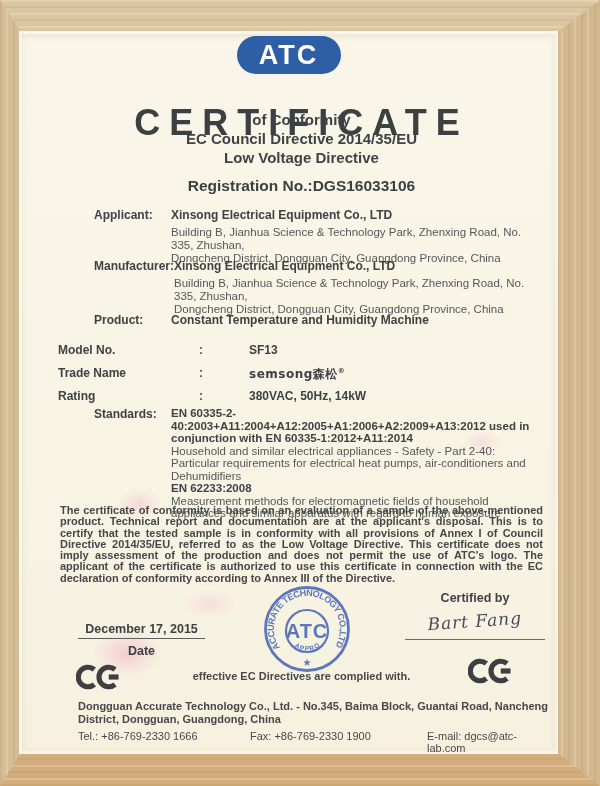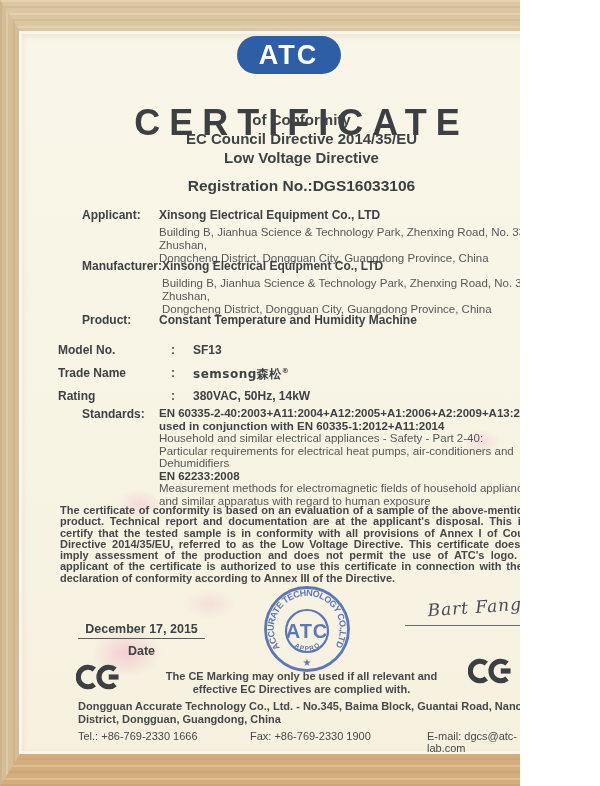--- a/index.html
+++ b/index.html
@@ -1,16 +1,16 @@
 <!DOCTYPE html>
 <html><head>
 <meta charset="utf-8">
 <style>
   html,body{margin:0;padding:0;}
-  .stage{position:relative;width:520px;height:786px;overflow:hidden;
+  .stage{position:relative;width:600px;height:786px;overflow:hidden;
          font-family:"Liberation Sans",sans-serif;background:#d8bf9a;}
   .abs{position:absolute;}
   
   .wood{position:absolute;}
   .wood.v{background-color:#d5bd97;
     background-image:repeating-linear-gradient(90deg,rgba(150,115,70,.13) 0 2px,rgba(0,0,0,0) 2px 6px,rgba(255,246,222,.22) 6px 8px,rgba(0,0,0,0) 8px 13px);}
   .wood.h{background-color:#dbc6a2;
     background-image:repeating-linear-gradient(0deg,rgba(150,115,70,.12) 0 2px,rgba(0,0,0,0) 2px 6px,rgba(255,246,222,.22) 6px 8px,rgba(0,0,0,0) 8px 13px);}
   .wood.top{left:0;top:0;width:600px;height:34px;clip-path:polygon(0 0,600px 0,555px 34px,22px 34px);}
   .wood.left{left:0;top:0;width:22px;height:786px;clip-path:polygon(0 0,22px 34px,22px 751px,0 786px);}
@@ -28,24 +28,24 @@
   .logo-pill{left:0;right:0;top:2px;display:flex;justify-content:center;}
   .pill{width:104px;height:38px;border-radius:19px;display:flex;align-items:center;justify-content:center;}
   .pill span{color:#fff;font-weight:bold;font-size:27px;letter-spacing:2px;}
   .title{top:40px;font-size:36px;font-weight:bold;letter-spacing:9px;color:#3c4043;margin-top:28px;}
   .sub{top:77px;font-size:15px;font-weight:bold;color:#3f4346;}
   .dir1{top:96px;font-size:15px;font-weight:bold;color:#3f4346;}
   .dir2{top:115px;font-size:15px;font-weight:bold;color:#3f4346;}
   .reg{top:143px;font-size:15.5px;font-weight:bold;color:#3b3f42;}
   
   .row{left:36px;right:10px;display:flex;font-size:12px;color:#4b4d50;}
-  .row .lbl{flex:0 0 77px;margin-left:24px;font-weight:bold;color:#3e4245;}
+  .row .lbl{flex:0 0 77px;margin-left:36px;font-weight:bold;color:#3e4245;}
   .row .val{flex:1;}
   .addr{font-size:11.5px;line-height:13px;margin-top:4px;color:#55575a;}
-  .id-sub{display:flex;height:23px;align-items:flex-start;}
+  .id-sub{display:flex;height:23px;align-items:flex-start;gap:28px;}
   .id-name{width:113px;font-weight:bold;color:#3e4245;}
   .id-sep{width:22px;font-weight:bold;}
   .id-val{font-weight:bold;color:#3e4245;}
   .brand{font-family:"DejaVu Sans",sans-serif;font-weight:bold;letter-spacing:.5px;}
   .brand sup{font-size:7px;}
   .std-line{font-size:11.5px;line-height:12.5px;color:#55575a;}
   .std-line.b{color:#3e4245;}
   .decl{left:38px;width:483px;top:471px;font-size:11px;line-height:11.3px;
         font-weight:bold;text-align:justify;color:#45474a;}
   
@@ -179,41 +179,41 @@
         </text>
         <text x="44" y="81" text-anchor="middle" font-size="10" fill="#4f6db9">★</text>
         <text x="44" y="53" text-anchor="middle" font-family="Liberation Sans, sans-serif" font-size="20" font-weight="bold" fill="#4f6db9" letter-spacing="1">ATC</text>
         <text font-family="Liberation Sans, sans-serif" font-size="6.5" font-weight="bold" fill="#4f6db9" letter-spacing="1">
           <textPath href="#apprarc" startOffset="2">APPROVED</textPath>
         </text>
       </svg>
     </div>
 
     <div class="abs certcol">
+      <div class="certlab">Certified by</div>
       <div class="sig">Bart Fang</div>
       <div class="sigline"></div>
     </div>
 
     <div class="abs ce ce-left">
       <svg width="46" height="30" viewBox="0 0 80 52">
         <path d="M31.9,13 A17,17 0 1 0 31.9,39" fill="none" stroke="#3d3f42" stroke-width="9"></path>
         <path d="M67.9,13 A17,17 0 1 0 67.9,39" fill="none" stroke="#3d3f42" stroke-width="9"></path>
         <path d="M57,26 H74" stroke="#3d3f42" stroke-width="9"></path>
       </svg>
     </div>
     <div class="abs ce ce-right">
       <svg width="46" height="30" viewBox="0 0 80 52">
         <path d="M31.9,13 A17,17 0 1 0 31.9,39" fill="none" stroke="#3d3f42" stroke-width="9"></path>
         <path d="M67.9,13 A17,17 0 1 0 67.9,39" fill="none" stroke="#3d3f42" stroke-width="9"></path>
         <path d="M57,26 H74" stroke="#3d3f42" stroke-width="9"></path>
       </svg>
     </div>
 
     <div class="abs ctr notice">
-      <div>The CE Marking may only be used if all relevant and</div>
       <div>effective EC Directives are complied with.</div>
     </div>
 
     <div class="abs faddr">Dongguan Accurate Technology Co., Ltd. - No.345, Baima Block, Guantai Road, Nancheng District, Dongguan, Guangdong, China</div>
     <div class="abs contact">
       <span class="tel">Tel.: +86-769-2330 1666</span>
       <span class="fax">Fax: +86-769-2330 1900</span>
       <span class="mail">E-mail: dgcs@atc-lab.com</span>
     </div>
 

